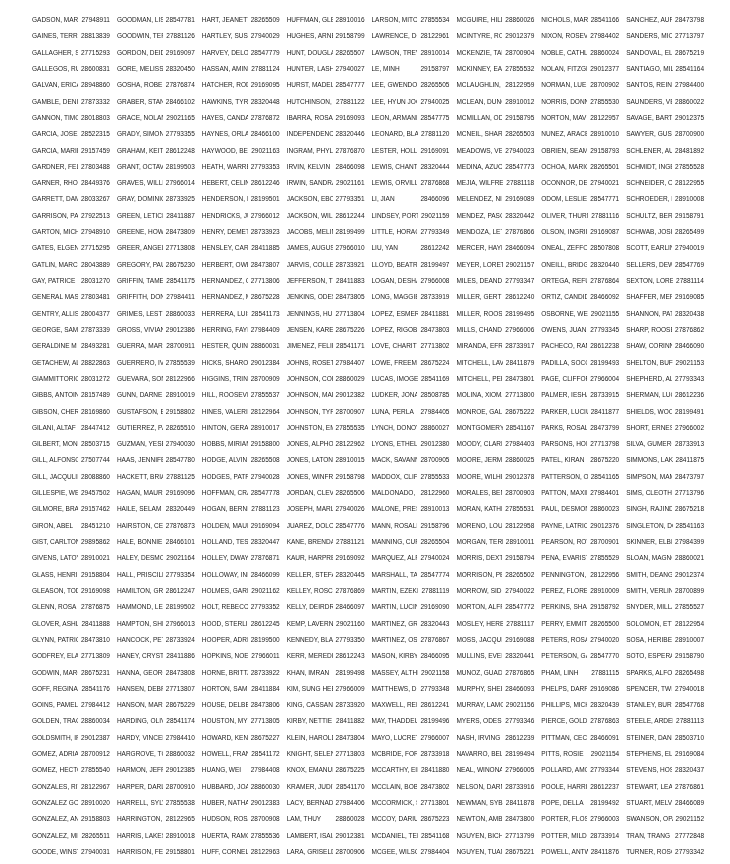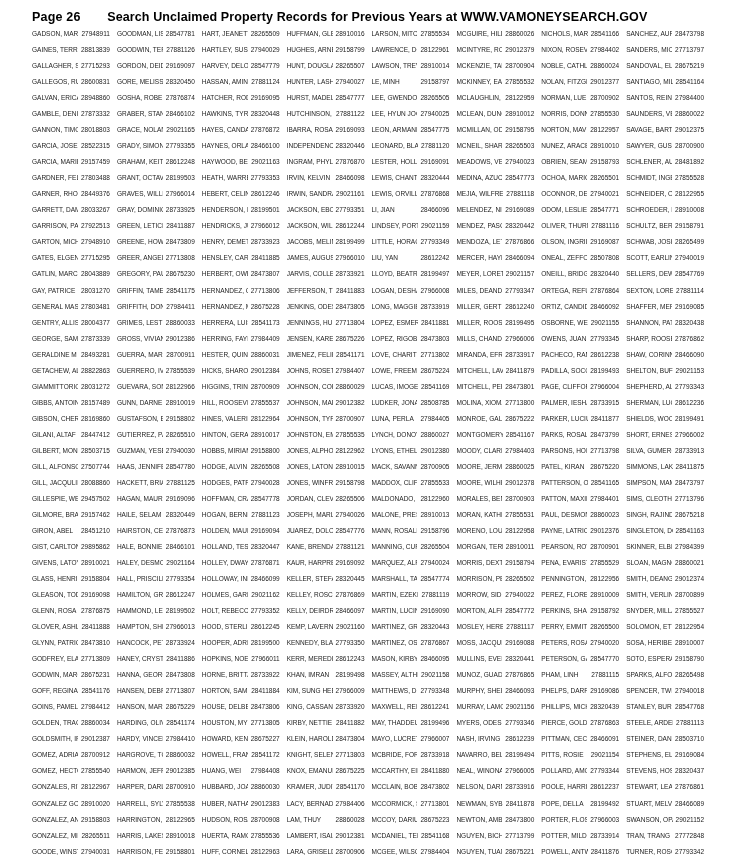--- a/index.html
+++ b/index.html
@@ -39,24 +39,20 @@
     font-size: 6.5px; line-height: 1.05;
     white-space: nowrap;
   }
   .name { flex: 1; min-width: 0; overflow: hidden; color: #1c1c1c; }
   .num  { flex: none; color: #1c1c1c; }
 </style>
 </head>
 <body>
 
 <div class="page">
-  <div class="hdr">
-    <span class="pg">Page 26</span>
-    <span class="ttl">Search Unclaimed Property Records for Previous Years at WWW.VAMONEYSEARCH.GOV</span>
-  </div>
   <div class="cols" id="columns">
       <div class="col">
         <div class="row">
           <span class="name">GADSON, MARIE A</span>
           <span class="num">27948911</span>
         </div>
         <div class="row">
           <span class="name">GAINES, TERRELL</span>
           <span class="num">28813839</span>
         </div>

